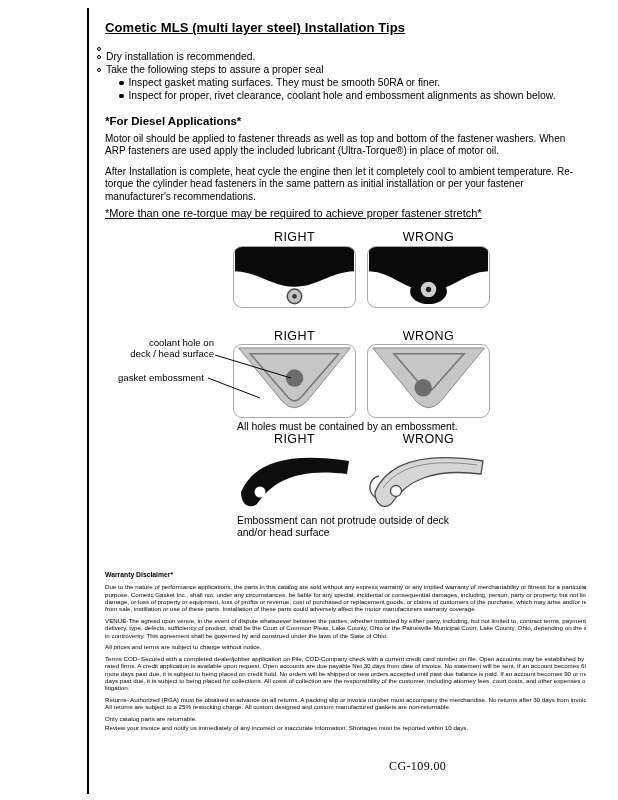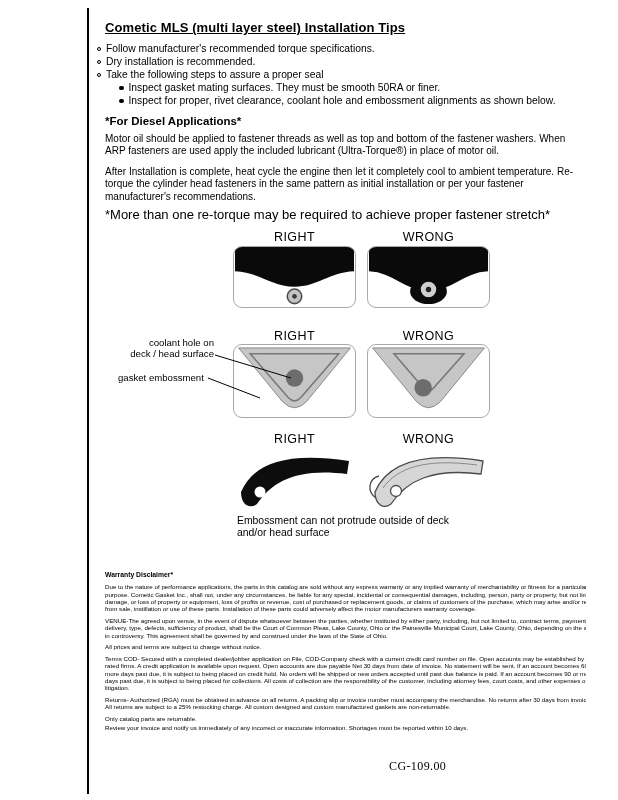--- a/index.html
+++ b/index.html
@@ -11,21 +11,21 @@
   .abs { position:absolute; }
   .vline { position:absolute; left:87px; top:8px; width:2px; height:786px; background:#000; }
   .title { font-size:13px; font-weight:bold; text-decoration:underline; letter-spacing:0.1px; }
   .bullets { font-size:10.3px; line-height:12.9px; width:515px; }
   .b-row { display:flex; align-items:flex-start; }
   .b-ring { width:4px; height:4px; border:1px solid #000; border-radius:50%; margin:4px 5px 0 0; flex:0 0 auto; }
   .b-dot  { width:4.5px; height:4.5px; background:#000; border-radius:50%; margin:4px 5px 0 0; flex:0 0 auto; }
   .sub { margin-left:22px;text-align:center; }
   .h2 { font-size:11.5px; font-weight:bold; }
   .para { font-size:10px; line-height:12.4px; max-width:497px; }
-  .note { font-size:13px; }
+  .note { font-size:11px;text-decoration:underline; }
   .dlabel { width:123px; text-align:center; font-size:12.5px; letter-spacing:0.4px; }
   .diag { width:123px; border:1.5px solid #a9a9a9; border-radius:9px; overflow:hidden; background:#fff; }
   .diag.noborder { border:none; border-radius:0; }
   .diag svg { display:block; width:100%; height:100%; }
   .caption { font-size:10.4px; line-height:12.4px; }
   .ann { font-size:9.6px; line-height:11px; }
   .ann.right { text-align:right; }
   .legal { width:503px; font-size:6.2px; line-height:7.3px; }
   .legal h3 { font-size:6.8px; font-weight:bold; margin-bottom:5px; }
   .legal p { margin-bottom:4.5px; }
@@ -37,21 +37,20 @@
 
 <div class="page">
 
   <div class="vline"></div>
 
   <div class="abs title" style="left:105px; top:20px;">Cometic MLS (multi layer steel) Installation Tips</div>
 
   <div class="abs bullets" style="left:97px; top:43px;">
     <div class="b-row">
       <span class="b-ring"></span>
-      <span>Follow manufacturer's recommended torque specifications.</span>
     </div>
     <div class="b-row">
       <span class="b-ring"></span>
       <span>Dry installation is recommended.</span>
     </div>
     <div class="b-row">
       <span class="b-ring"></span>
       <span>Take the following steps to assure a proper seal</span>
     </div>
     <div class="b-row sub">
@@ -110,20 +109,21 @@
       <path d="M26,9 H98 L66,45 Q61.5,50 57,45 Z" fill="none" stroke="#777777" stroke-width="1.6"></path>
       <circle cx="56" cy="44" r="9" fill="#6d6d6d"></circle>
     </svg>
   </div>
 
   <svg class="abs" style="left:100px; top:330px;" width="220" height="90" viewBox="0 0 220 90">
     <line x1="115" y1="25" x2="191" y2="48" stroke="#000" stroke-width="1"></line>
     <line x1="108" y1="48" x2="160" y2="68" stroke="#000" stroke-width="1"></line>
   </svg>
 
+  <div class="abs caption" style="left:237px; top:421px;">All holes must be contained by an embossment.</div>
 
   <div class="abs dlabel" style="left:233px; top:432px;">RIGHT</div>
   <div class="abs dlabel" style="left:367px; top:432px;">WRONG</div>
 
   <div class="abs diag noborder" style="left:233px; top:446px; height:66px;">
     <svg viewBox="0 0 123 66">
       <path d="M8,46 C20,18 52,5 116,15 L114,28 C66,22 40,34 24,58 C16,64 8,58 8,46 Z" fill="#0d0d0d"></path>
       <circle cx="27" cy="46" r="5.5" fill="#ffffff"></circle>
     </svg>
   </div>

